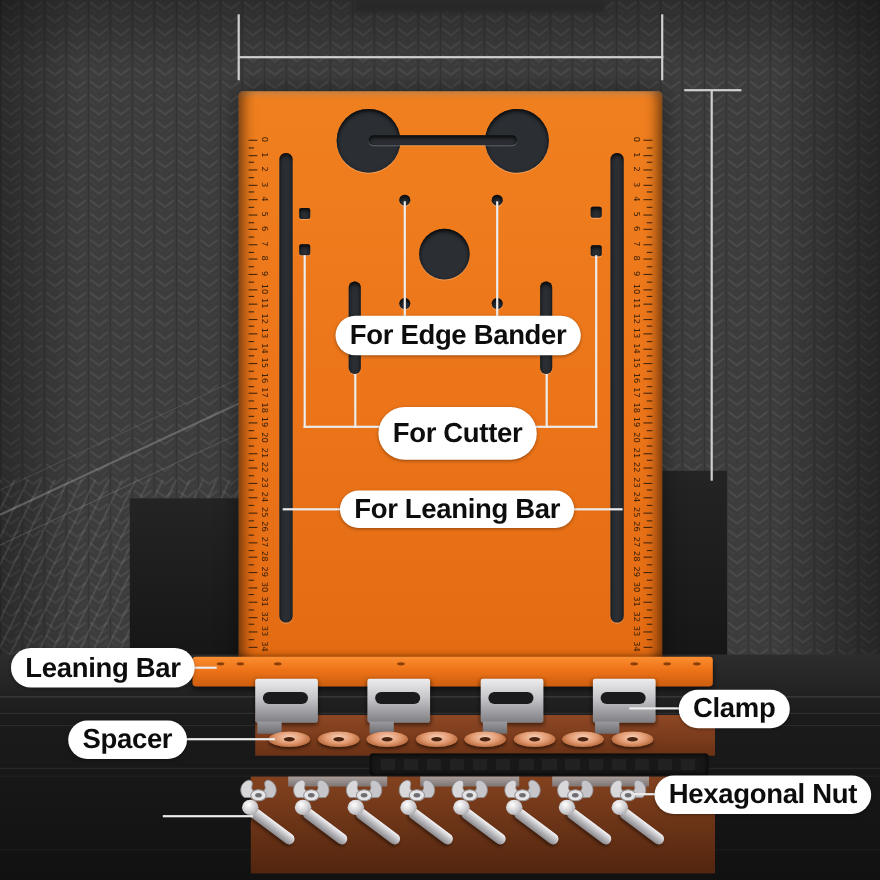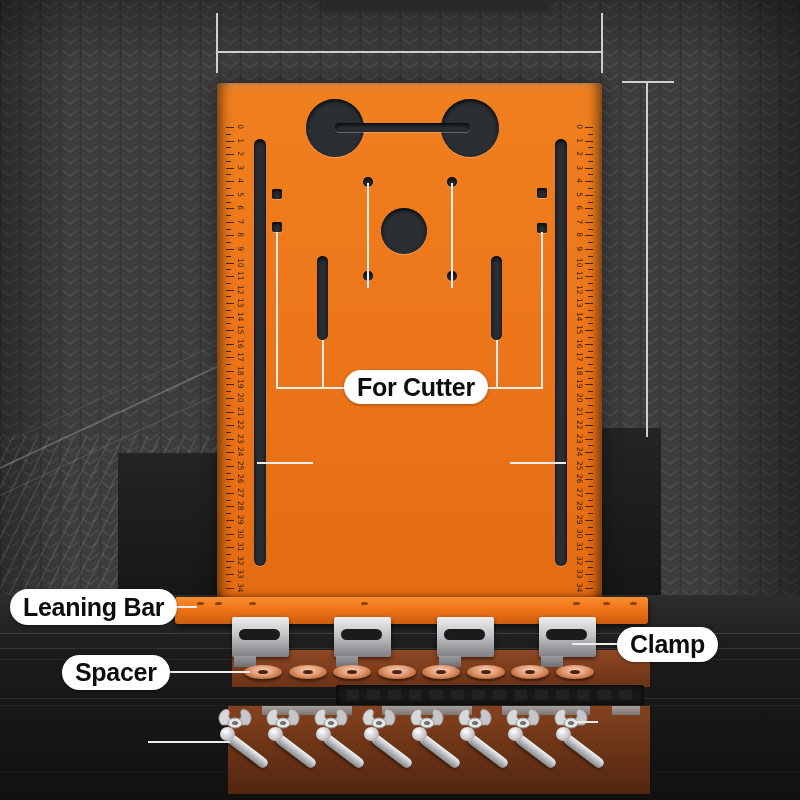--- a/index.html
+++ b/index.html
@@ -520,18 +520,21 @@
   <div class="line hl" style="left:276px;top:387px;width:70px;"></div>
   <div class="line hl" style="left:478px;top:387px;width:65px;"></div>
   <div class="line hl" style="left:257px;top:462px;width:56px;"></div>
   <div class="line hl" style="left:510px;top:462px;width:56px;"></div>
   <div class="line hl" style="left:155px;top:606px;width:42px;"></div>
   <div class="line hl" style="left:572px;top:643px;width:48px;"></div>
   <div class="line hl" style="left:162px;top:671px;width:88px;"></div>
   <div class="line hl" style="left:576px;top:721px;width:22px;"></div>
   <div class="line hl" style="left:148px;top:741px;width:82px;"></div>
 
-  <div class="pill" style="left:344px;top:370px;height:34px;">For Cutter</div>
+  <div class="pill" style="left:305px;top:287px;height:36px;">For Edge Bander</div>
+  <div class="pill" style="left:344px;top:370px;height:48px;">For Cutter</div>
+  <div class="pill" style="left:309px;top:446px;height:34px;">For Leaning Bar</div>
   <div class="pill" style="left:10px;top:589px;height:36px;">Leaning Bar</div>
   <div class="pill" style="left:617px;top:627px;">Clamp</div>
   <div class="pill" style="left:62px;top:655px;">Spacer</div>
+  <div class="pill" style="left:595px;top:705px;">Hexagonal Nut</div>
 
 </div>
 
 </body></html>

